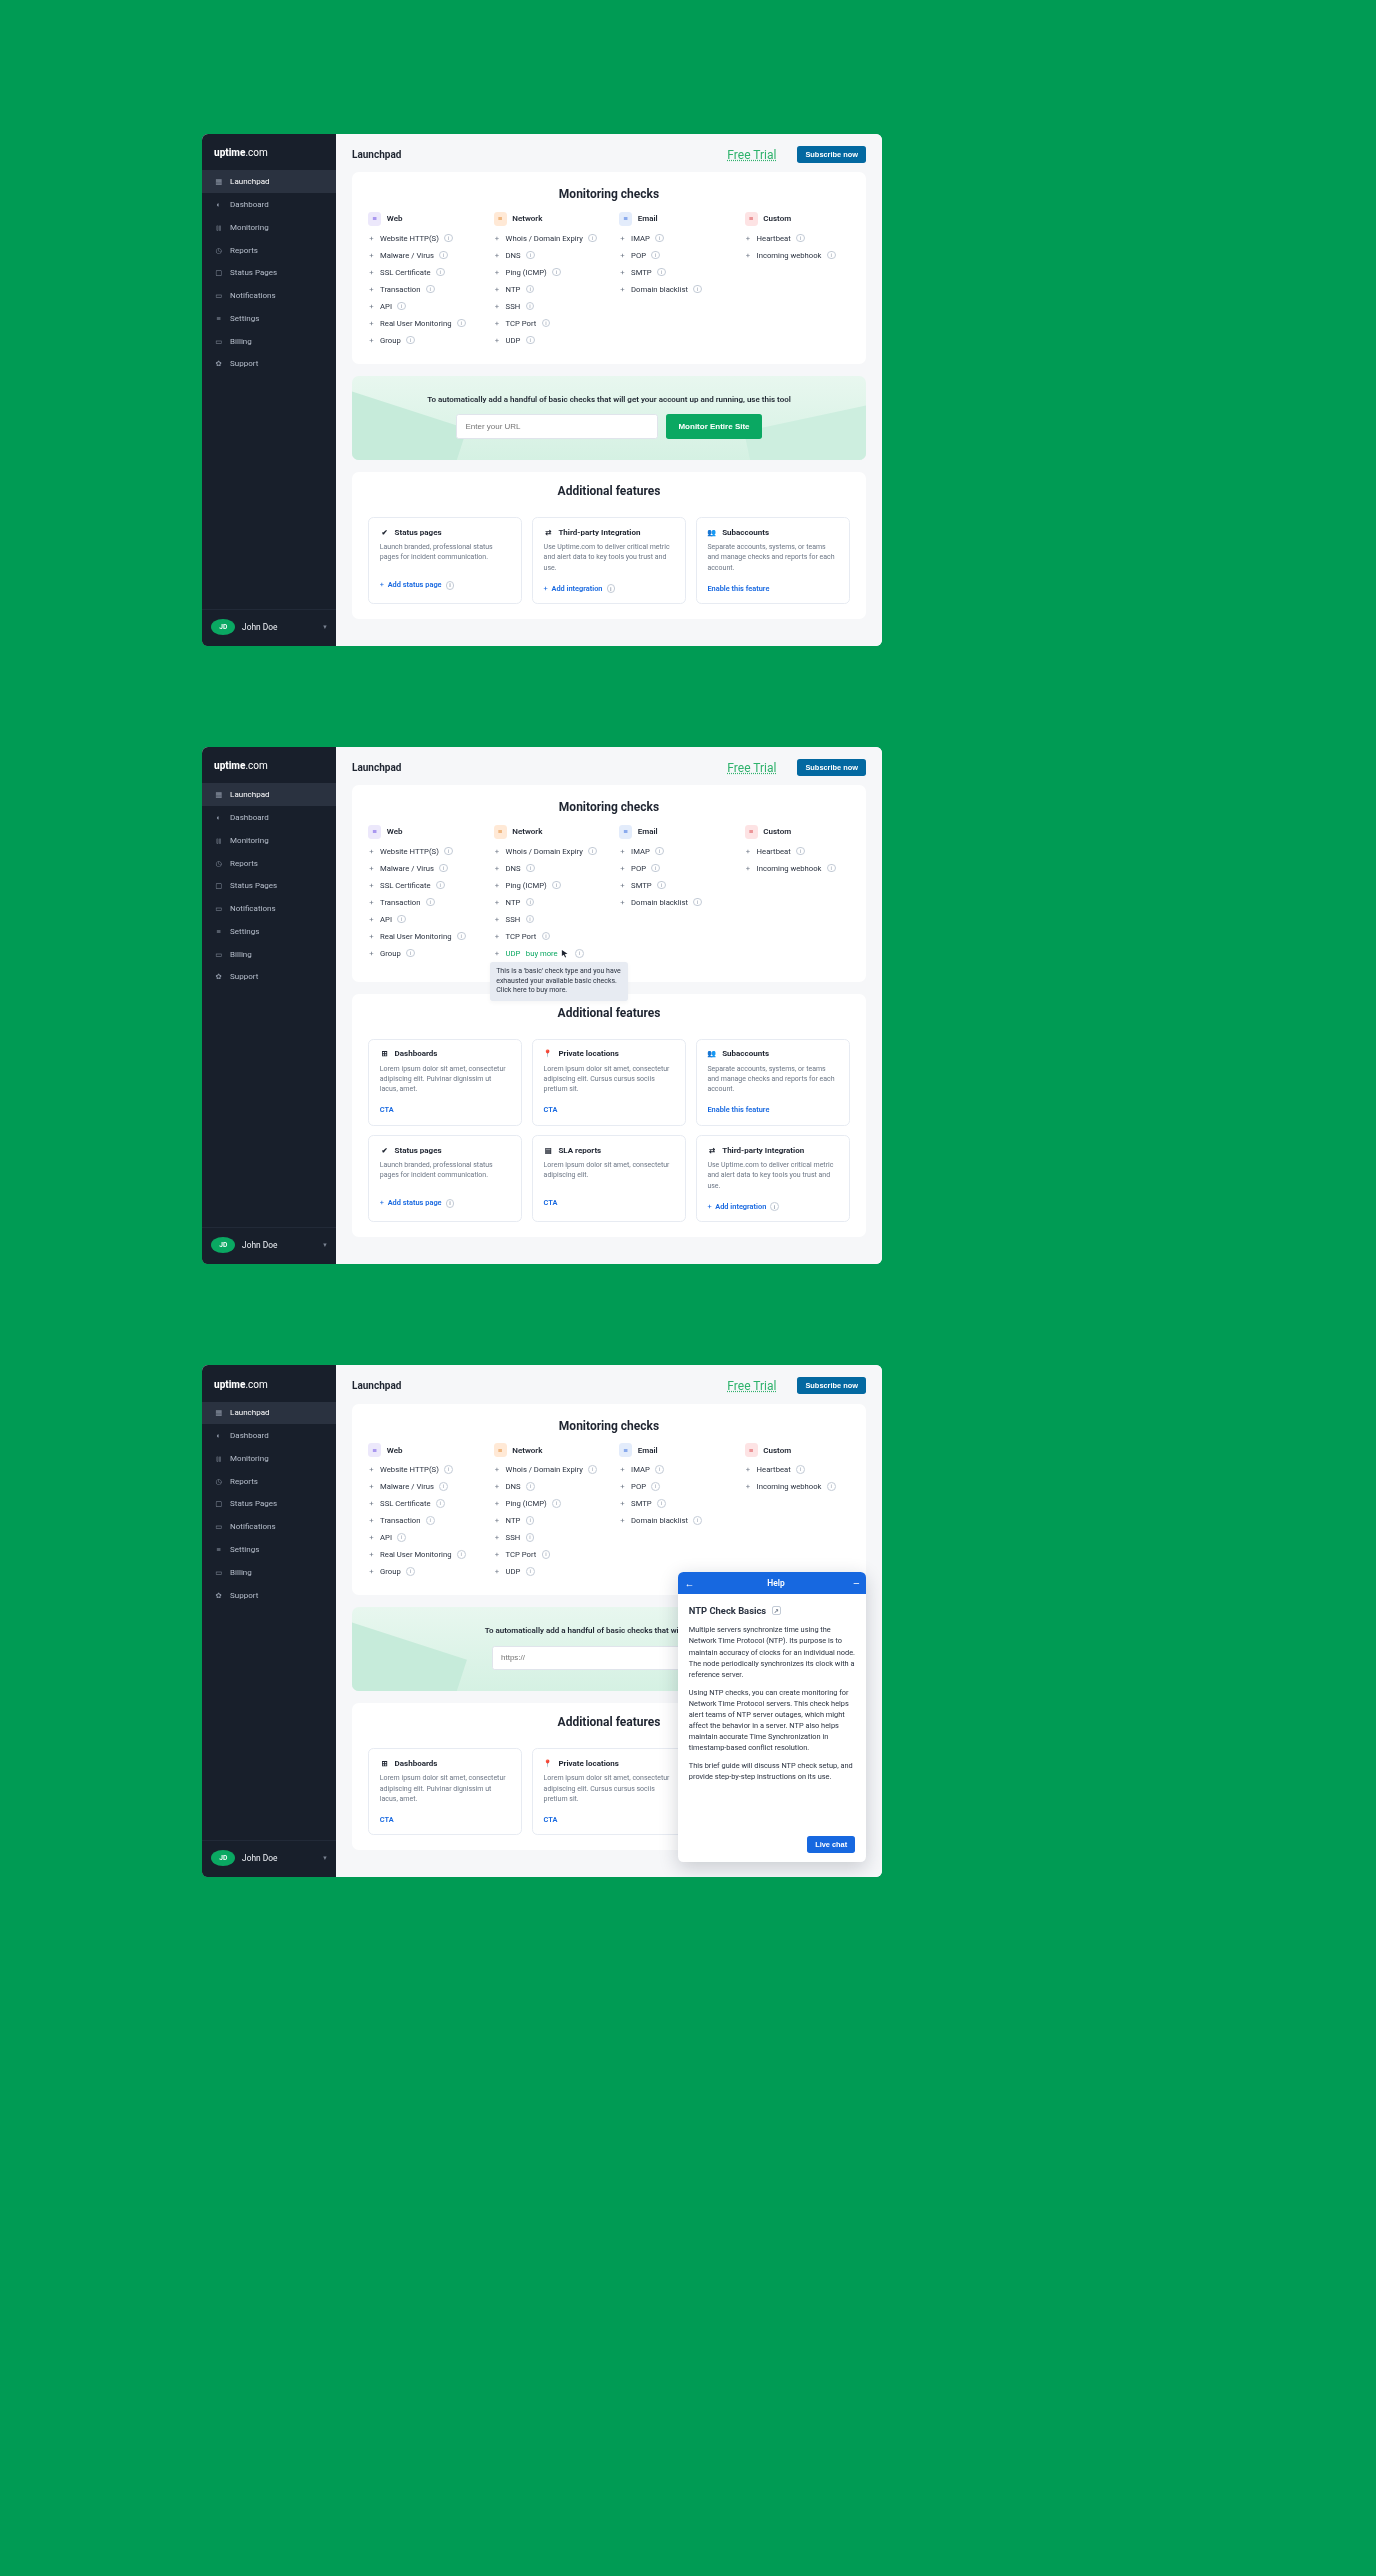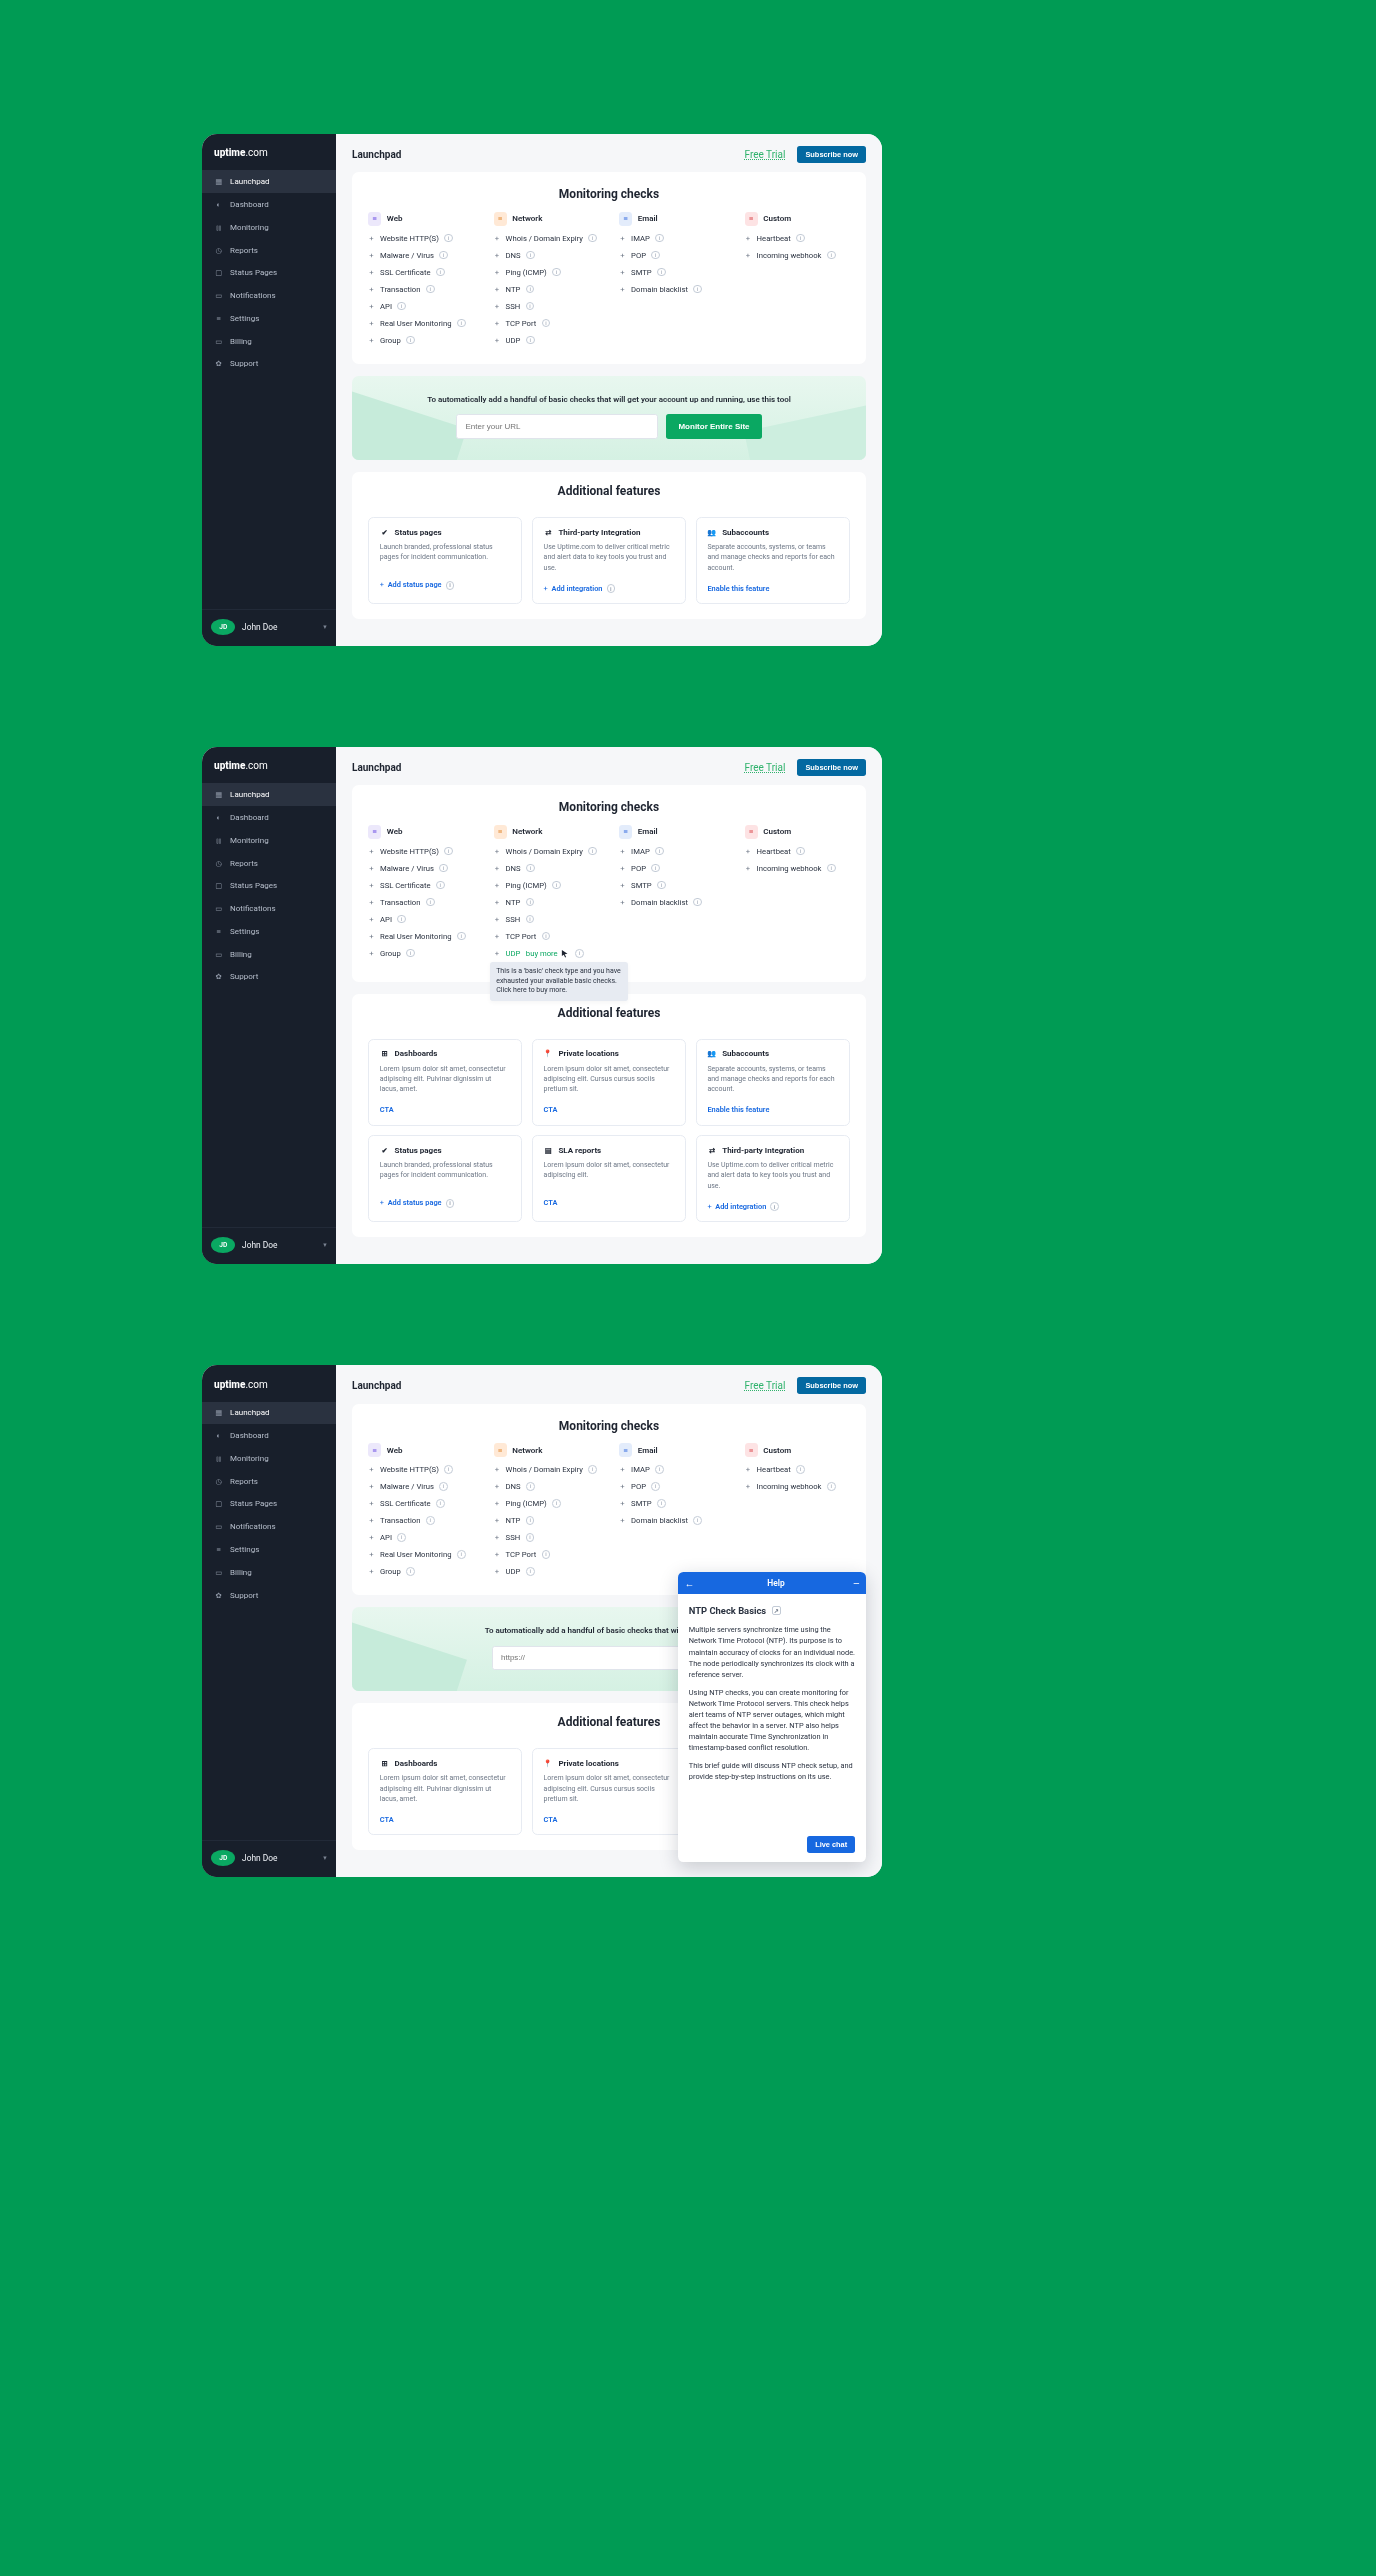--- a/index.html
+++ b/index.html
@@ -5,21 +5,21 @@
   * { box-sizing: border-box; margin: 0; padding: 0; }
   body {
     background: #009b54;
     font-family: -apple-system, BlinkMacSystemFont, "Segoe UI", Roboto, Arial, sans-serif;
     padding: 134px 202px;
     min-height: 2576px;
     width: 1377px;
   }
   .app {
     width: 680px;
-    border-radius: 15px;
+    border-radius: 6px;
     overflow: hidden;
     display: flex;
     background: #f6f7f9;
     margin-bottom: 101px;
     position: relative;
   }
   
   .sidebar {
     width: 134px;
     background: #181f2b;
@@ -79,22 +79,22 @@
   }
   .topbar {
     display: flex; align-items: center;
     padding: 12px 16px 9.4px 16px;
   }
   .page-title {
     font-size: 10px; font-weight: 700; color: #1e2430;
     flex: 1;
   }
   .free-trial {
-    font-size: 10px; color: #2fb26c; text-decoration: underline dotted;
-    margin-right: 12px;
+    font-size: 12px; color: #2fb26c; text-decoration: underline dotted;
+    margin-right: 21px;
   }
   .btn-primary {
     background: #0369a1; color: #fff;
     border: none; border-radius: 2.7px;
     padding: 4px 8px; font-size: 7.4px; font-weight: 600;
     cursor: pointer;
   }
   .card {
     background: #fff;
     border-radius: 6.7px;

